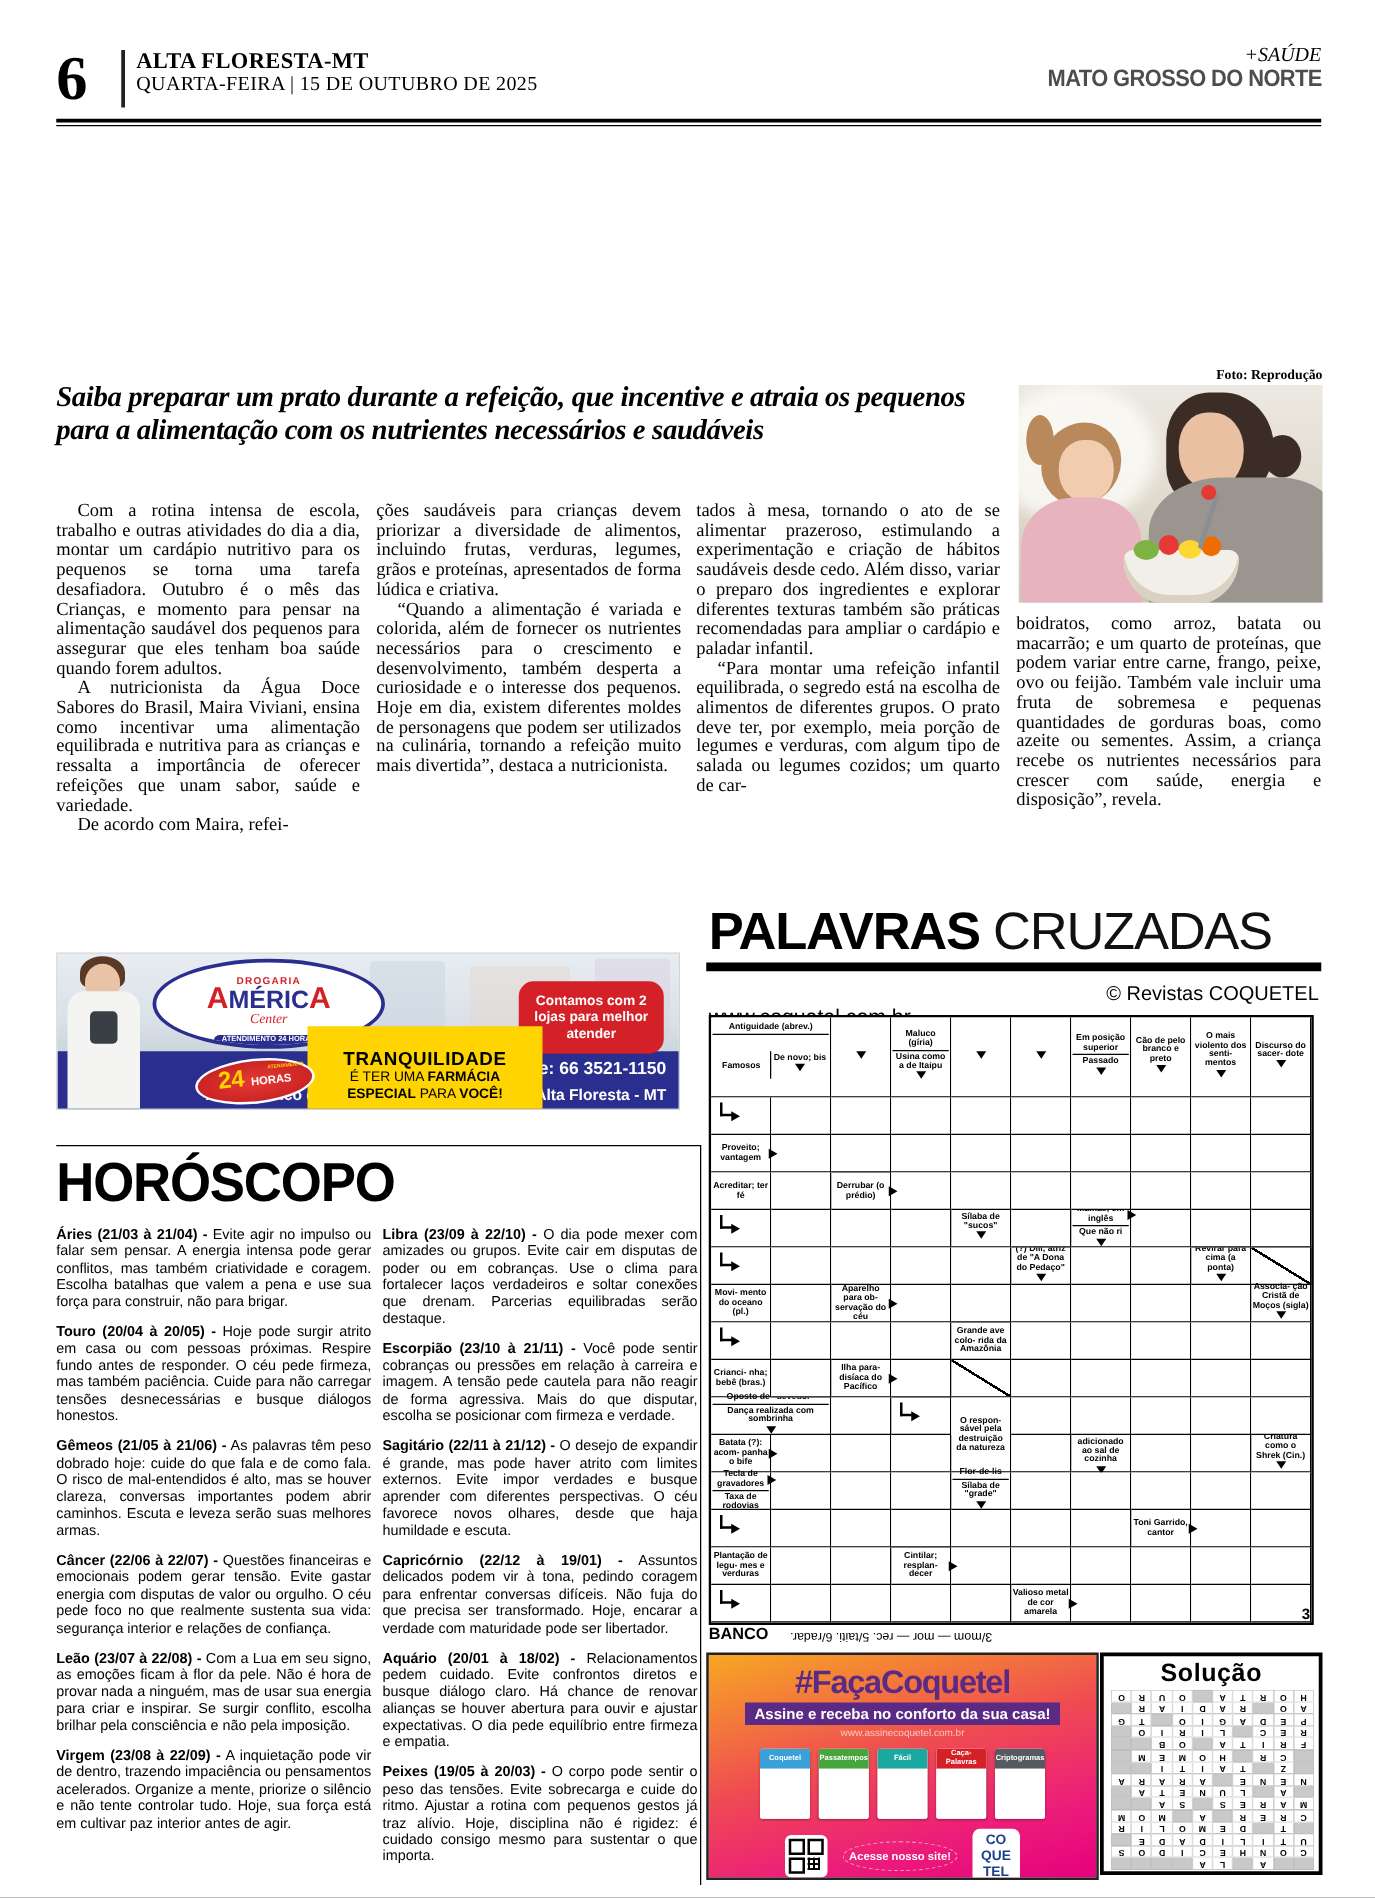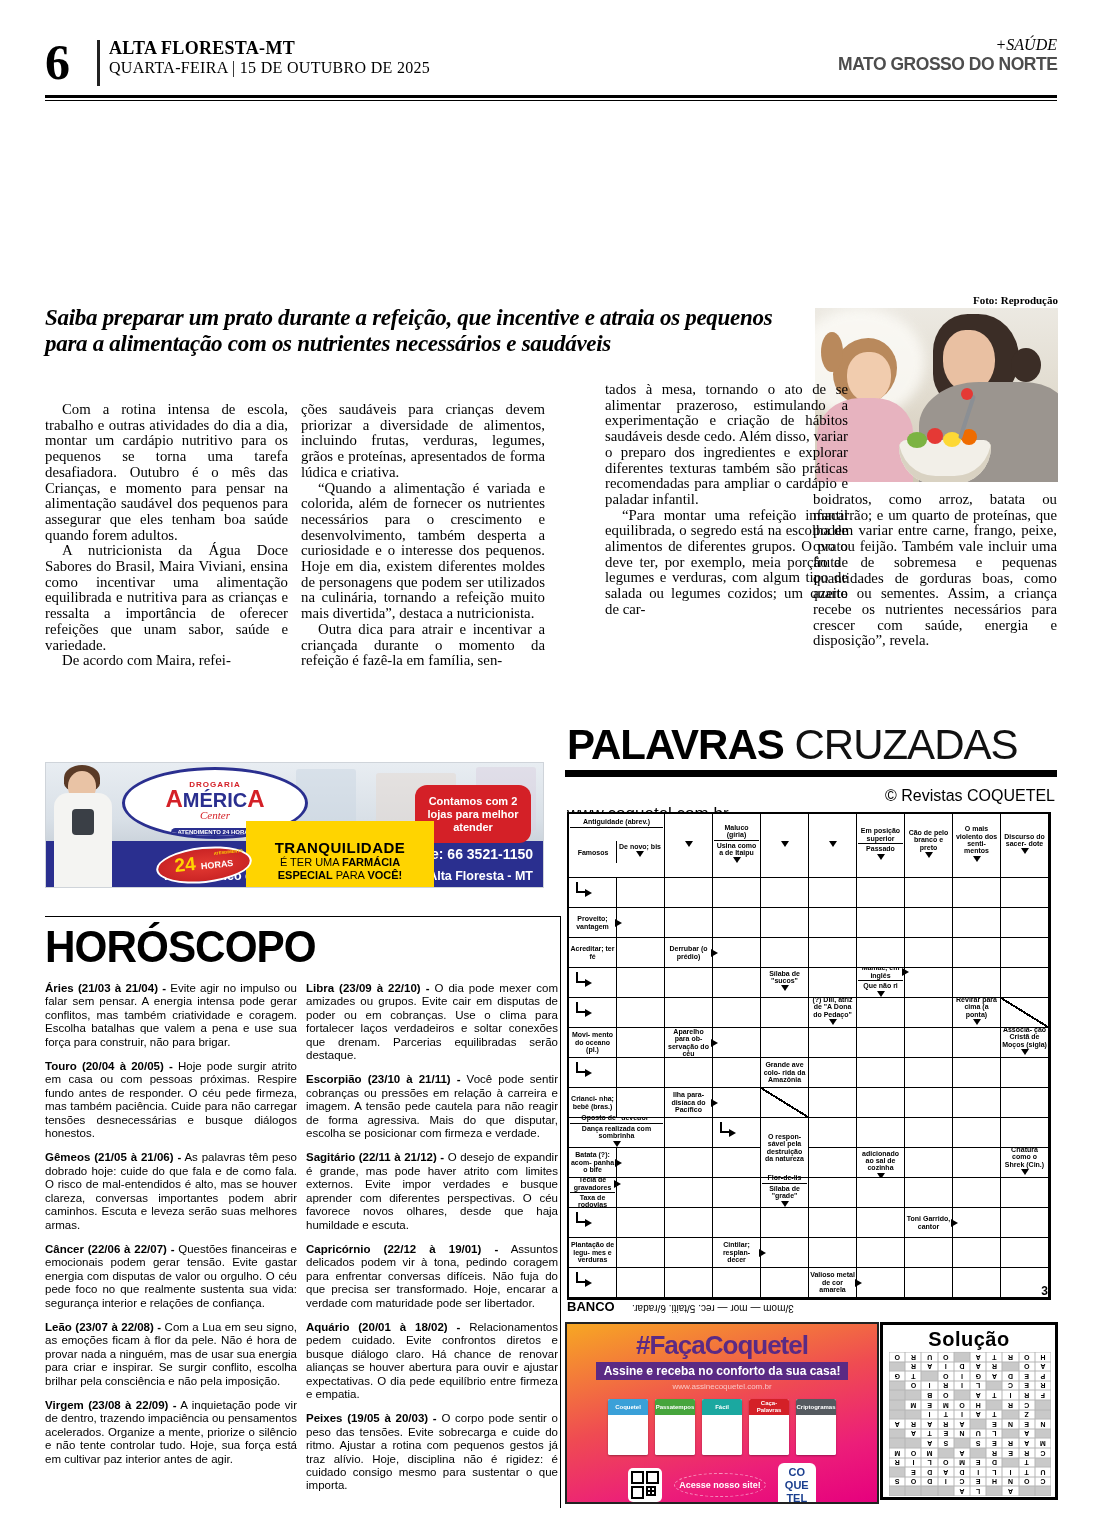--- a/index.html
+++ b/index.html
@@ -161,23 +161,22 @@
   </div>
 
   <div class="col" id="col0" style="left:45px;top:402px;width:243px;">
       <p>Com a rotina intensa de escola, trabalho e outras atividades do dia a dia, montar um cardápio nutritivo para os pequenos se torna uma tarefa desafiadora. Outubro é o mês das Crianças, e momento para pensar na alimentação saudável dos pequenos para assegurar que eles tenham boa saúde quando forem adultos.</p>
       <p>A nutricionista da Água Doce Sabores do Brasil, Maira Viviani, ensina como incentivar uma alimentação equilibrada e nutritiva para as crianças e ressalta a importância de oferecer refeições que unam sabor, saúde e variedade.</p>
       <p>De acordo com Maira, refei-</p>
     </div>
   <div class="col" id="col1" style="left:301px;top:402px;width:244px;">
       <p class="noind">ções saudáveis para crianças devem priorizar a diversidade de alimentos, incluindo frutas, verduras, legumes, grãos e proteínas, apresentados de forma lúdica e criativa.</p>
       <p>“Quando a alimentação é variada e colorida, além de fornecer os nutrientes necessários para o crescimento e desenvolvimento, também desperta a curiosidade e o interesse dos pequenos. Hoje em dia, existem diferentes moldes de personagens que podem ser utilizados na culinária, tornando a refeição muito mais divertida”, destaca a nutricionista.</p>
-      <p>Outra dica para atrair e incentivar a criançada durante o momento da refeição é fazê-la em família, sen-</p>
-    </div>
-  <div class="col" id="col2" style="left:557px;top:382px;width:243px;margin-left:48px;">
+    </div>
+  <div class="col" id="col2" style="left:557px;top:402px;width:243px;">
       <p class="noind">tados à mesa, tornando o ato de se alimentar prazeroso, estimulando a experimentação e criação de hábitos saudáveis desde cedo. Além disso, variar o preparo dos ingredientes e explorar diferentes texturas também são práticas recomendadas para ampliar o cardápio e paladar infantil.</p>
       <p>“Para montar uma refeição infantil equilibrada, o segredo está na escolha de alimentos de diferentes grupos. O prato deve ter, por exemplo, meia porção de legumes e verduras, com algum tipo de salada ou legumes cozidos; um quarto de car-</p>
     </div>
   <div class="col" id="col3" style="left:813px;top:492px;width:244px;">
       <p class="noind">boidratos, como arroz, batata ou macarrão; e um quarto de proteínas, que podem variar entre carne, frango, peixe, ovo ou feijão. Também vale incluir uma fruta de sobremesa e pequenas quantidades de gorduras boas, como azeite ou sementes. Assim, a criança recebe os nutrientes necessários para crescer com saúde, energia e disposição”, revela.</p>
     </div>
 
   <div class="phad">
     <div class="shelf" style="left:250px;top:6px;width:60px;height:60px;background:#c9d6e2;"></div>
     <div class="shelf" style="left:330px;top:10px;width:80px;height:52px;background:#e4d8cf;"></div>

